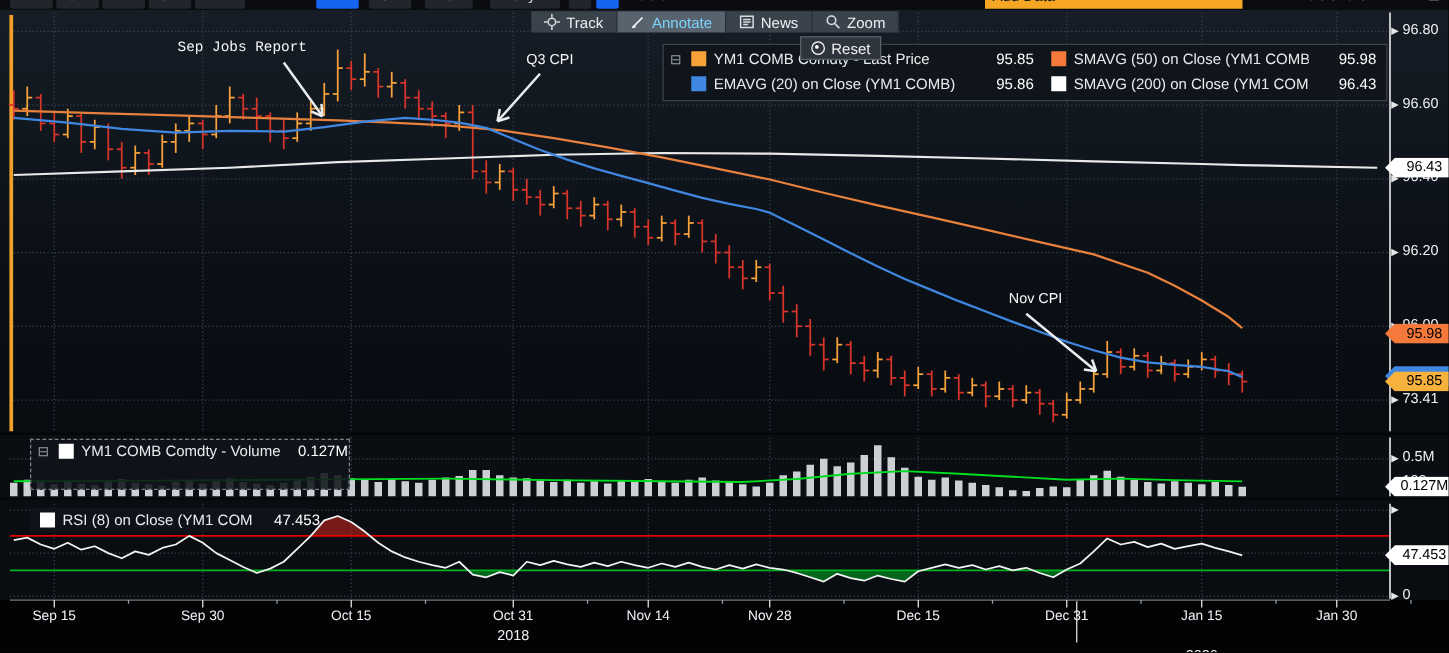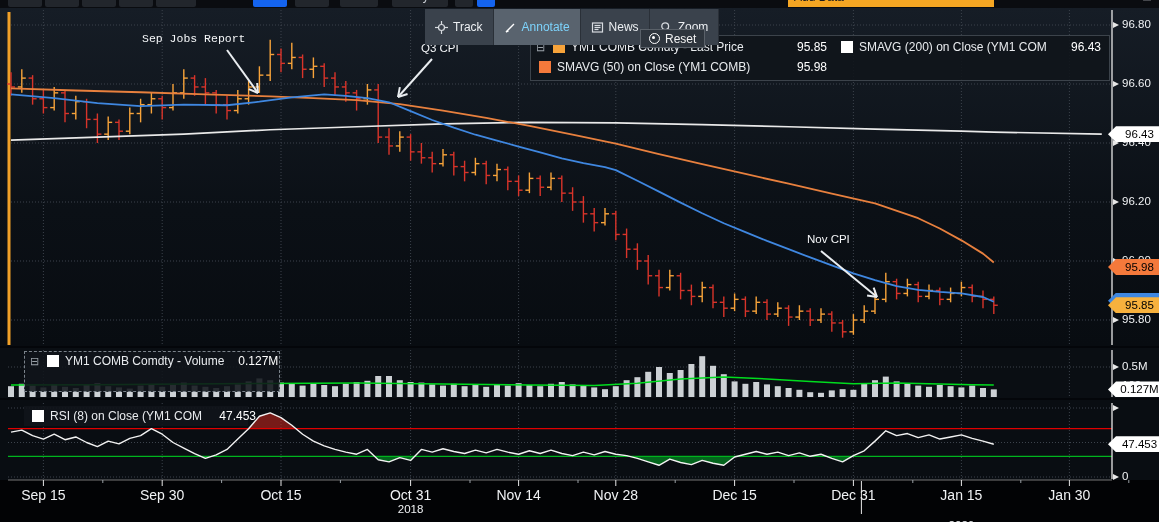--- a/index.html
+++ b/index.html
@@ -16,21 +16,21 @@
   
   #main-panel{position:absolute;left:0;top:8px;width:1159px;height:338px;
               background:linear-gradient(#161d26,#0b1016 60%,#080c11);}
   #vol-panel{position:absolute;left:0;top:348px;width:1159px;height:50px;background:#0a0e13;}
   #rsi-panel{position:absolute;left:0;top:400px;width:1159px;height:80px;background:#090d12;}
   #xaxis{position:absolute;left:0;top:480px;width:1159px;height:42px;background:#020305;}
   #chart-svg{position:absolute;left:0;top:0;z-index:5;}
   
   #tools{position:absolute;left:425px;top:9px;height:19px;display:flex;z-index:30;}
   .tool-btn{display:flex;align-items:center;gap:5px;padding:0 10px;background:#3a424c;color:#eceff2;
-            font-size:12px;height:36px;border-right:1px solid #2a3038;cursor:default;}
+            font-size:12px;height:17px;border-right:1px solid #2a3038;cursor:default;}
   .tool-btn.sel{background:#59636e;color:#7dd3fc;}
   .tool-btn svg{display:block;}
   
   #reset-btn{position:absolute;left:640px;top:29px;height:17px;padding:0 8px;display:flex;align-items:center;gap:5px;
              background:#2e353d;border:1px solid #5a6169;font-size:12px;color:#f2f2f2;z-index:35;}
   #reset-btn .dot{width:9px;height:9px;border:1.5px solid #fff;border-radius:50%;position:relative;}
   #reset-btn .dot:after{content:"";position:absolute;left:2.2px;top:2.2px;width:3px;height:3px;background:#fff;border-radius:50%;}
   
   .legend{position:absolute;background:rgba(16,20,26,.88);z-index:25;font-size:12px;}
   #legend-main{left:530px;top:35px;width:578px;height:42px;border:1px solid #3c434b;
@@ -43,21 +43,21 @@
   .leg-row.noindent{padding-left:8px;}
   .leg-tree{position:absolute;left:5px;top:1px;color:#9aa1a8;font-size:11px;}
   .swatch{width:12px;height:12px;flex:0 0 12px;}
   .leg-label{flex:1;white-space:nowrap;overflow:hidden;color:#e8ebee;}
   .leg-val{width:48px;text-align:right;color:#ffffff;}
   
   .ylab{position:absolute;left:1122px;font-size:11.5px;color:#f0f2f4;z-index:6;}
   .bubble{position:absolute;left:1108px;width:51px;height:16px;line-height:16px;font-size:11.5px;
           color:#000;text-align:center;padding-left:6px;z-index:8;
           clip-path:polygon(0 50%,14% 0,100% 0,100% 100%,14% 100%);}
-  .xlab{position:absolute;font-size:14px;color:#f0f2f4;transform:translateX(-50%);top:487px;z-index:6;}
+  .xlab{position:absolute;font-size:11px;color:#f0f2f4;transform:translateX(-50%);top:487px;z-index:6;}
   .yearlab{position:absolute;font-size:11.5px;color:#f0f2f4;transform:translateX(-50%);top:503px;z-index:6;}
   
   .anno{position:absolute;font-size:11.5px;color:#f4f6f8;z-index:20;white-space:nowrap;}
 </style>
 </head>
 <body>
 
 <div id="app">
 
   <div id="topbar">
@@ -604,20 +604,25 @@
     <span>Reset</span>
   </div>
 
   <div id="legend-main" class="legend">
     <div class="leg-row">
       <span class="leg-tree">⊟</span>
       <span class="swatch" style="background:#f7a33a"></span>
       <span class="leg-label">YM1 COMB Comdty - Last Price</span>
       <span class="leg-val">95.85</span>
     </div>
+    <div class="leg-row">
+      <span class="swatch" style="background:#3f87e0"></span>
+      <span class="leg-label">EMAVG (20)  on Close (YM1 COMB)</span>
+      <span class="leg-val">95.86</span>
+    </div>
     <div class="leg-row noindent">
       <span class="swatch" style="background:#f4793b"></span>
       <span class="leg-label">SMAVG (50)  on Close (YM1 COMB)</span>
       <span class="leg-val">95.98</span>
     </div>
     <div class="leg-row noindent">
       <span class="swatch" style="background:#ffffff"></span>
       <span class="leg-label">SMAVG (200)  on Close (YM1 COMB)</span>
       <span class="leg-val">96.43</span>
     </div>
@@ -643,21 +648,21 @@
   <div class="anno" style="left: 142px; top: 32px; font-family: Liberation Mono, monospace;">Sep Jobs Report</div>
   <div class="anno" style="left: 421px; top: 42px;">Q3 CPI</div>
   <div class="anno" style="left: 807px; top: 233px;">Nov CPI</div>
 
   <div id="labels-layer">
       <div class="ylab" style="left: 1122px; top: 18px;">96.80</div>
       <div class="ylab" style="left: 1122px; top: 77px;">96.60</div>
       <div class="ylab" style="left: 1122px; top: 136px;">96.40</div>
       <div class="ylab" style="left: 1122px; top: 195px;">96.20</div>
       <div class="ylab" style="left: 1122px; top: 254px;">96.00</div>
-      <div class="ylab" style="left: 1122px; top: 313px;">95.80</div>
+      <div class="ylab" style="left: 1122px; top: 313px;">73.41</div>
       <div class="ylab" style="left: 1122px; top: 360px;">0.5M</div>
       <div class="ylab" style="left: 1122px; top: 379px;">100</div>
       <div class="ylab" style="left: 1122px; top: 470px;">0</div>
       <div class="xlab" style="top: 487px; left: 43.4px;">Sep 15</div>
       <div class="xlab" style="top: 487px; left: 162.2px;">Sep 30</div>
       <div class="xlab" style="top: 487px; left: 281px;">Oct 15</div>
       <div class="xlab" style="top: 487px; left: 410.6px;">Oct 31</div>
       <div class="xlab" style="top: 487px; left: 518.6px;">Nov 14</div>
       <div class="xlab" style="top: 487px; left: 615.8px;">Nov 28</div>
       <div class="xlab" style="top: 487px; left: 734.6px;">Dec 15</div>

